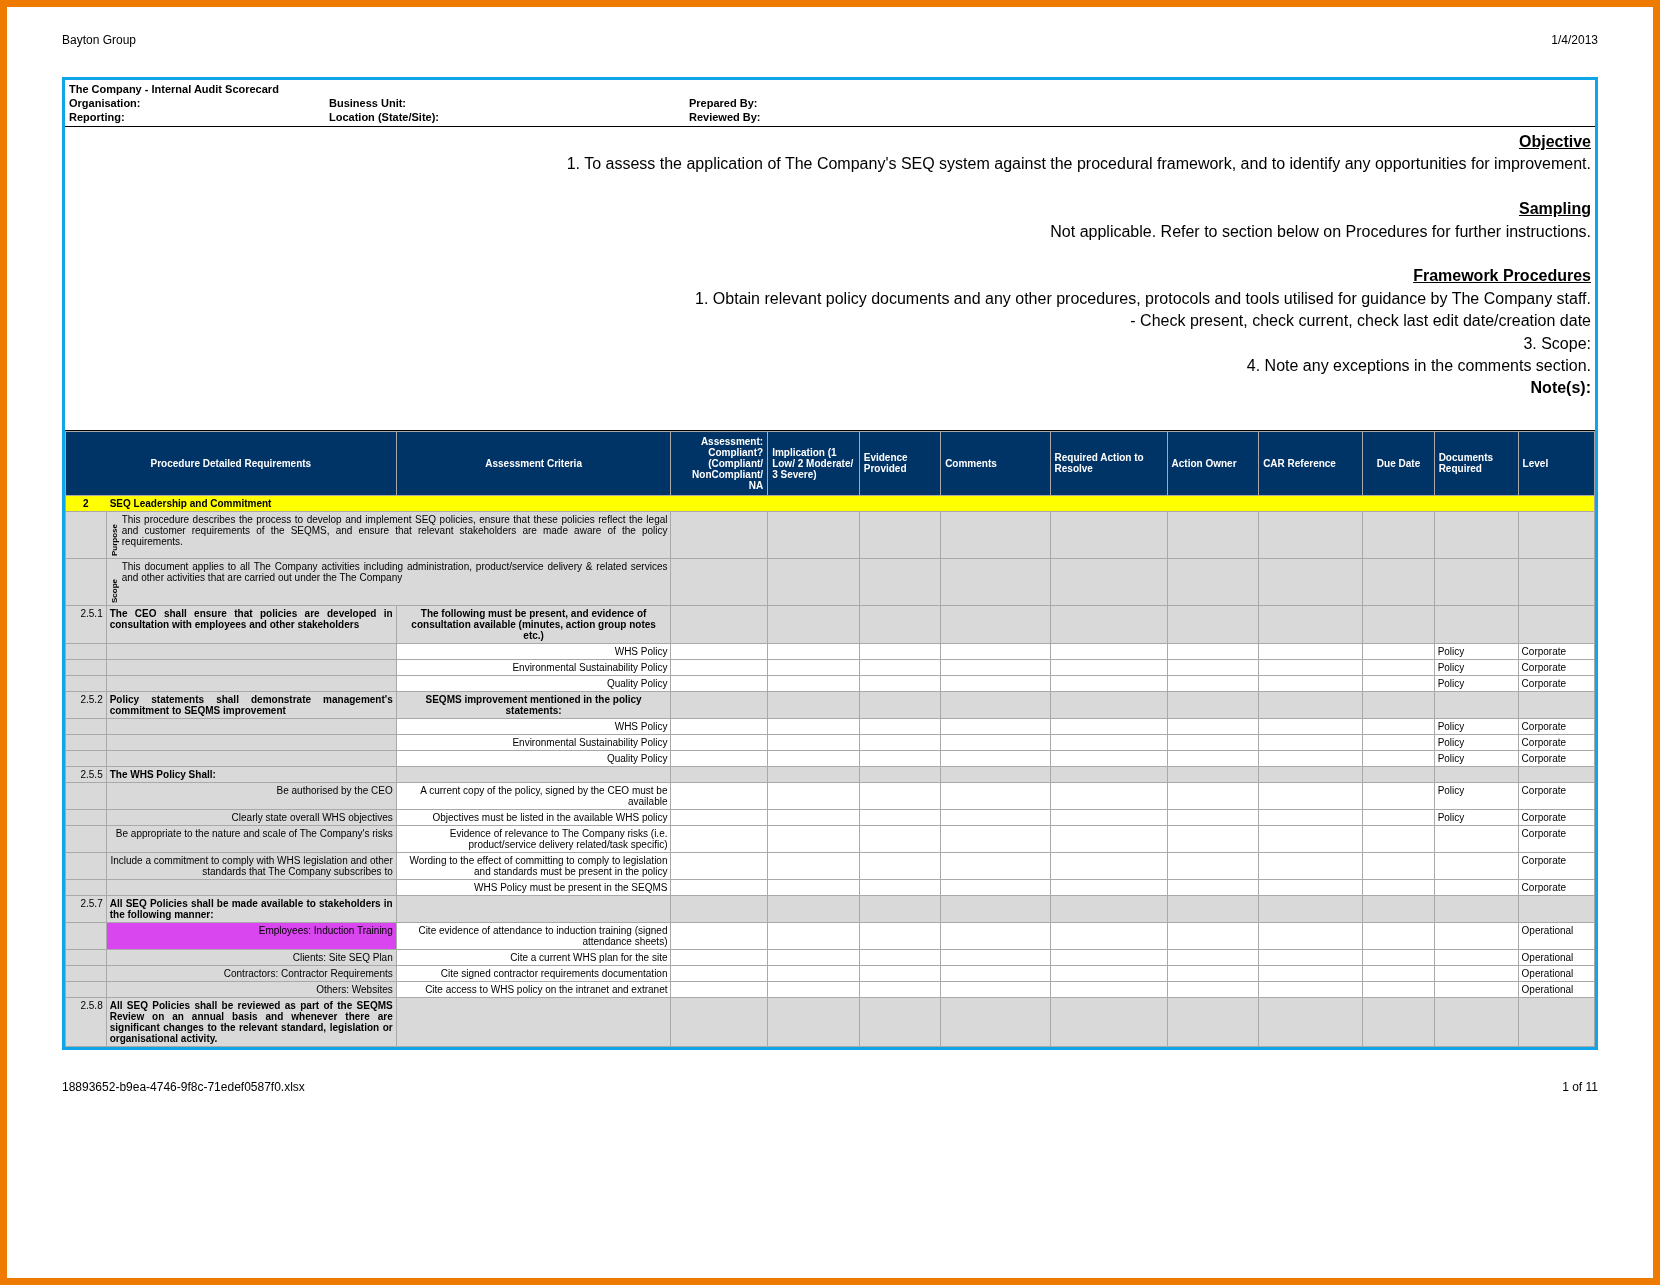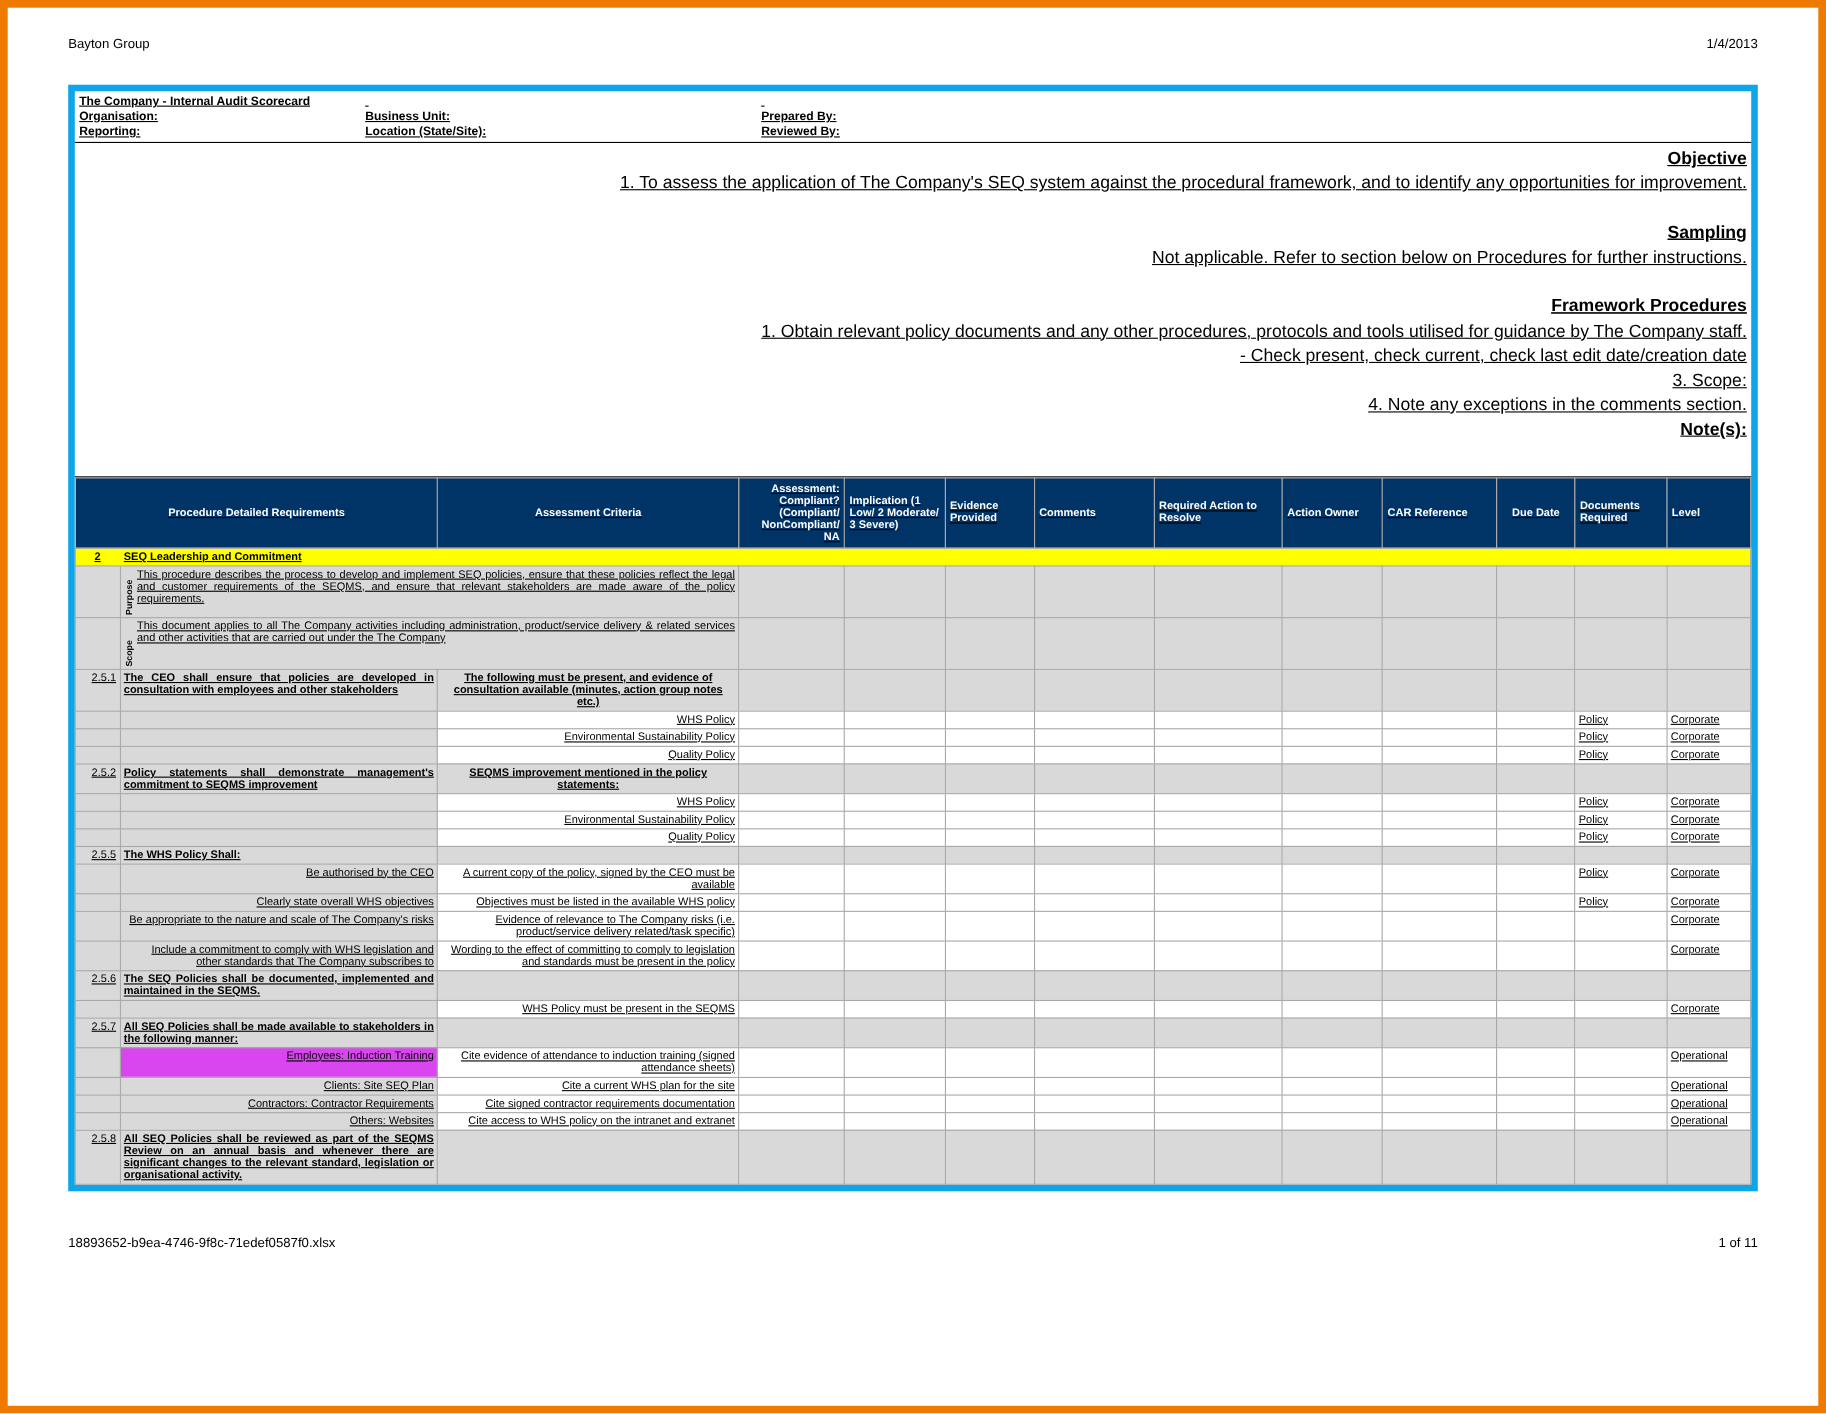--- a/index.html
+++ b/index.html
@@ -18,25 +18,24 @@
   .header-row {
     display: flex;
     justify-content: space-between;
     font-size: 12px;
     padding: 4px 0 30px 0;
   }
   .footer-row {
     display: flex;
     justify-content: space-between;
     font-size: 12px;
-    padding-top: 40px;
+    padding-top: 30px;
   }
   .main-frame {
-    border: 6px solid #0ea5e9;
-    text-decoration: underline;
+    border: 3px solid #0ea5e9;
   }
   .info-block {
     display: flex;
     border-bottom: 1px solid #000;
     padding: 2px 4px;
     font-size: 11px;
   }
   .info-col {
     box-sizing: border-box;
   }
@@ -409,35 +408,20 @@
             <td></td>
             <td></td>
             <td></td>
             <td></td>
             <td></td>
             <td></td>
             <td></td>
             <td></td>
             <td>Corporate</td>
           </tr>
-          <tr class="grey">
-            <td class="right">2.5.6</td>
-            <td class="bold-req just">The SEQ Policies shall be documented, implemented and maintained in the SEQMS.</td>
-            <td class="right bold-req"></td>
-            <td></td>
-            <td></td>
-            <td></td>
-            <td></td>
-            <td></td>
-            <td></td>
-            <td></td>
-            <td></td>
-            <td></td>
-            <td></td>
-          </tr>
           <tr>
             <td style="background:#d9d9d9"></td>
             <td class="right" style="background:#d9d9d9"></td>
             <td class="right">WHS Policy must be present in the SEQMS</td>
             <td></td>
             <td></td>
             <td></td>
             <td></td>
             <td></td>
             <td></td>

